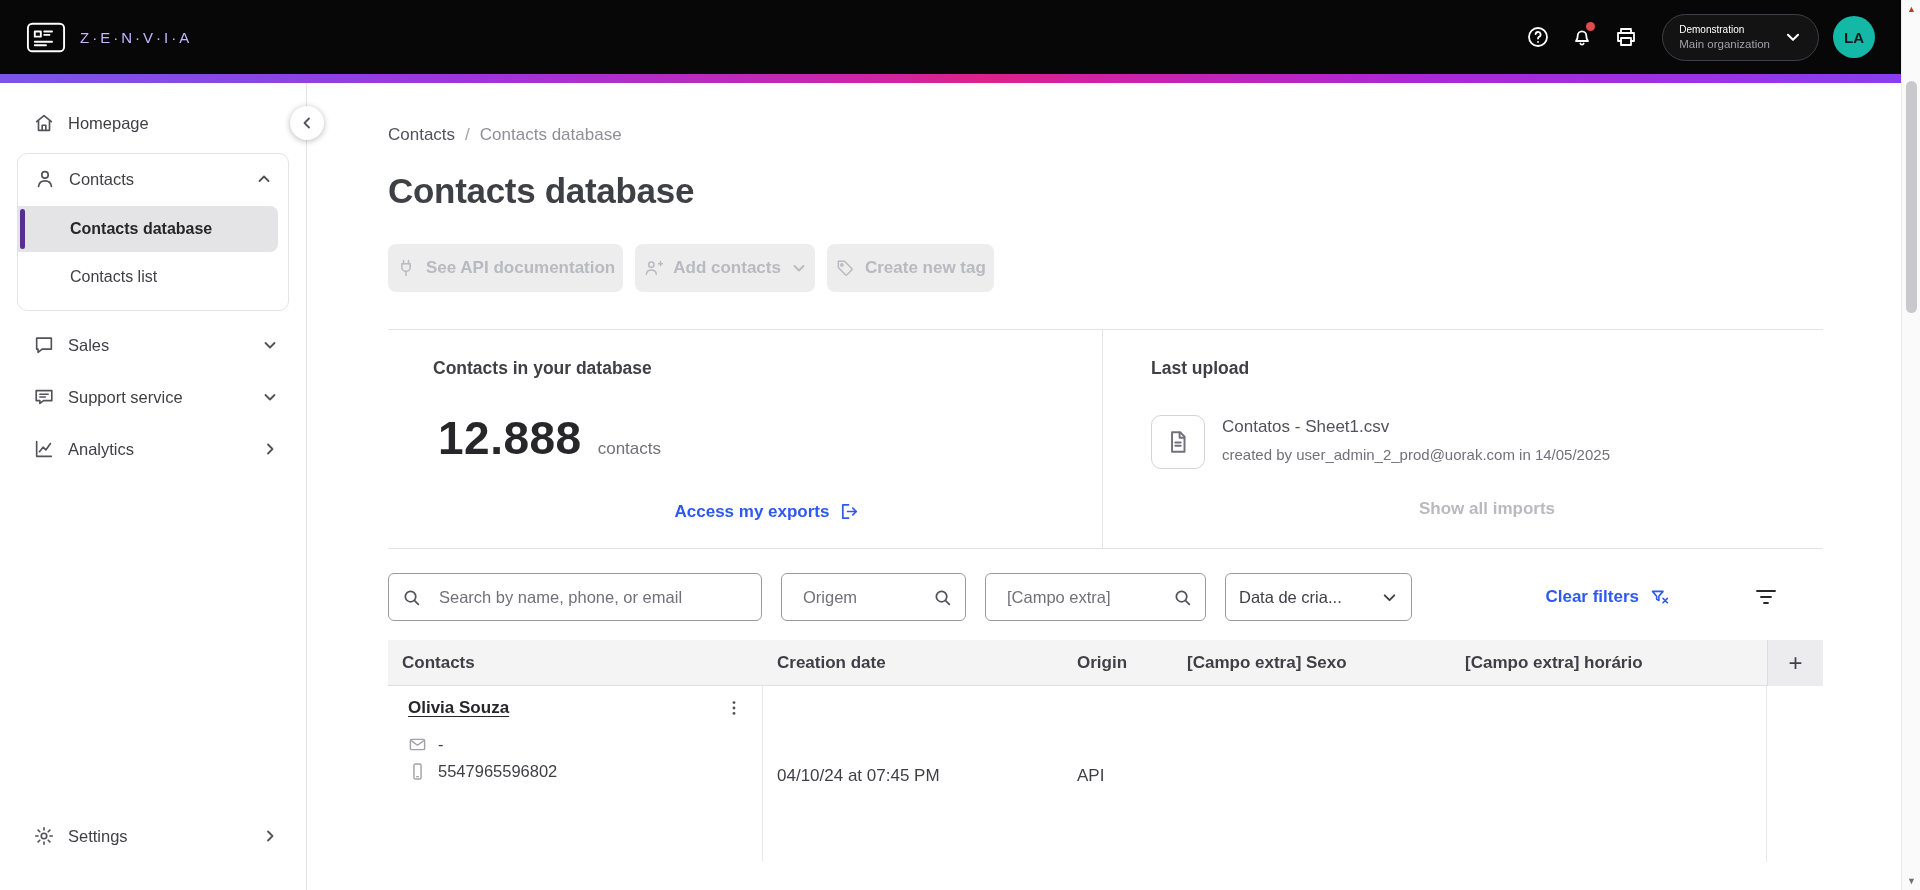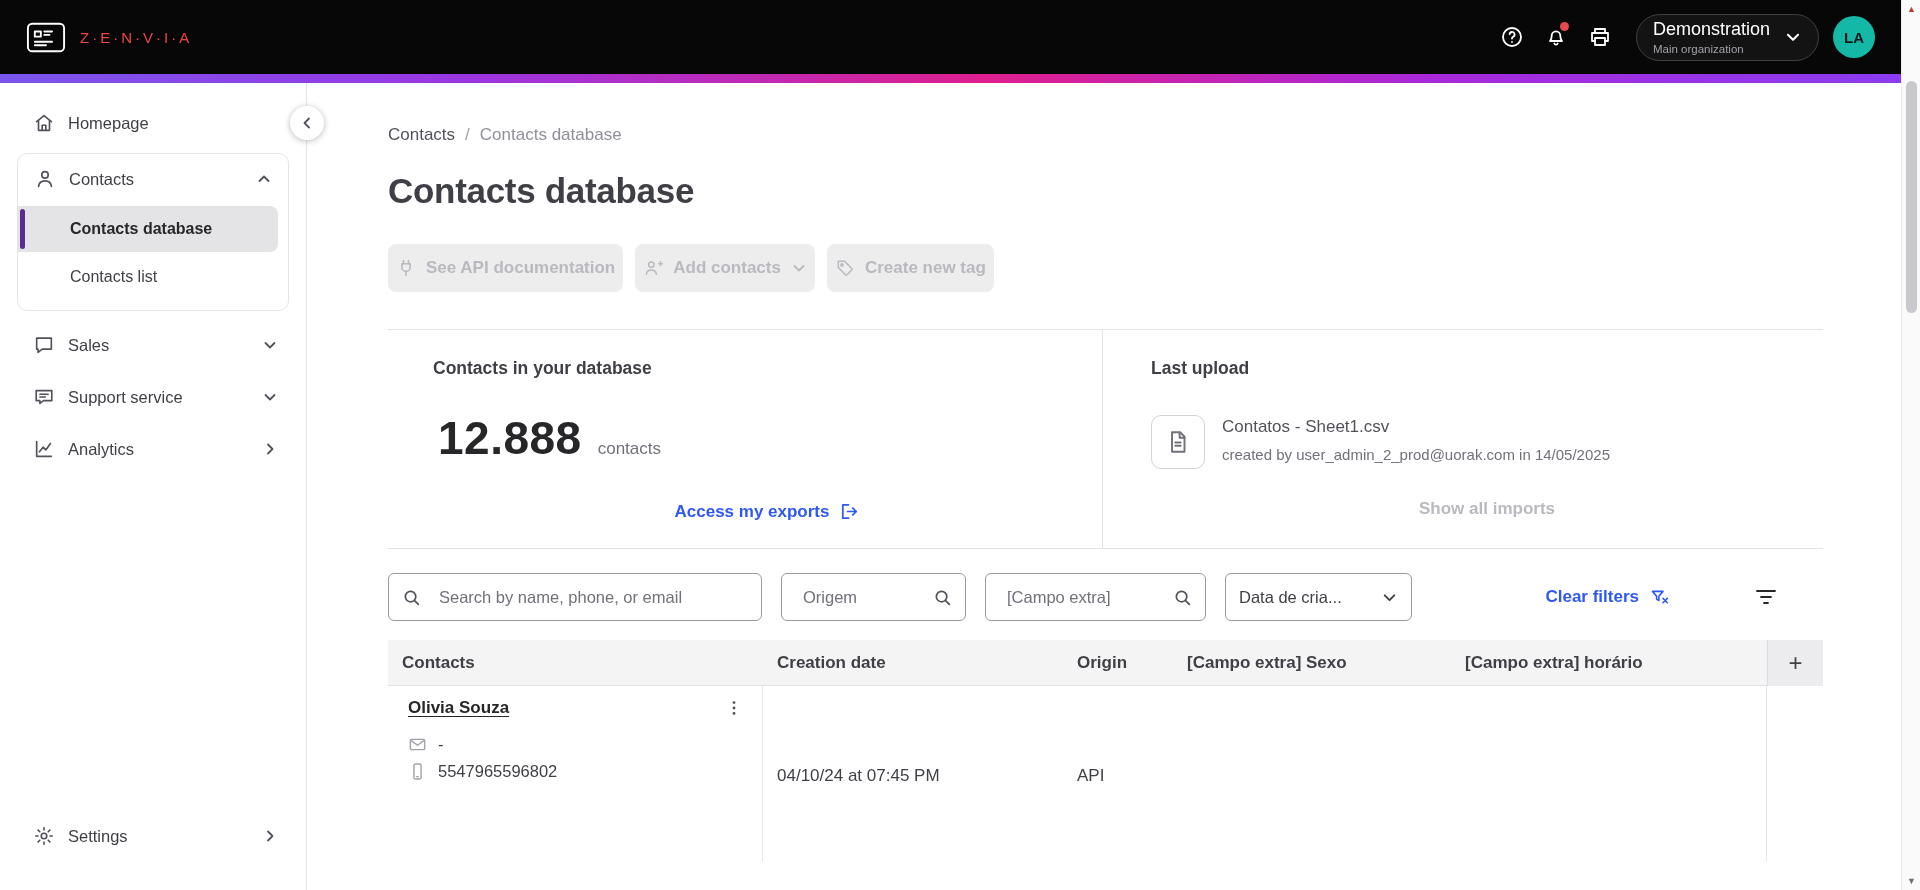--- a/index.html
+++ b/index.html
@@ -6,29 +6,29 @@
   html,body { width:1920px; height:890px; overflow:hidden; background:#fff;
               font-family:"Liberation Sans", sans-serif; }
   svg { display:block; }
   .ic { stroke:currentColor; fill:none; stroke-width:1.8; stroke-linecap:round; stroke-linejoin:round; }
 
   .page { position:relative; width:1901px; height:890px; }
 
   
   .topbar { height:74px; background:#070707; display:flex; align-items:center; padding:0 26px; color:#fff; }
   .brand { display:flex; align-items:center; gap:14px; cursor:pointer; }
-  .brand-text { font-size:15px; letter-spacing:3px; color:#ef4444; }
+  .brand-text { font-size:15px; letter-spacing:3px; color:#c4b5fd; }
   .topbar-right { margin-left:auto; display:flex; align-items:center; }
   .icon-btn { width:44px; height:44px; display:flex; align-items:center; justify-content:center;
               color:#fff; position:relative; cursor:pointer; background:none; border:none; }
   .badge-dot { position:absolute; top:7px; right:9px; width:9px; height:9px; border-radius:50%; background:#e5484d; }
   .org-pill { display:flex; align-items:center; gap:14px; background:#131313; border:1px solid #3f3f46;
               border-radius:24px; padding:7px 16px; height:47px; margin-left:14px; cursor:pointer; }
   .org-texts { display:flex; flex-direction:column; align-items:flex-start; }
-  .org-name { font-size:18px; color:#fff; }
+  .org-name { font-size:10px; color:#fff; }
   .org-sub  { font-size:11.5px; color:#a1a1aa; margin-top:3px; }
   .avatar { width:42px; height:42px; border-radius:50%; background:#14b8a6; color:#18181b; font-weight:700;
             font-size:15px; display:flex; align-items:center; justify-content:center; margin-left:14px; cursor:pointer; }
 
   .gradient { height:9px; background:linear-gradient(90deg,#7a55ee 0%,#9b35e0 25%,#df1f8e 52%,#a828d9 75%,#8b3cf0 100%); }
 
   
   .app { display:flex; height:807px; position:relative; }
 
   

